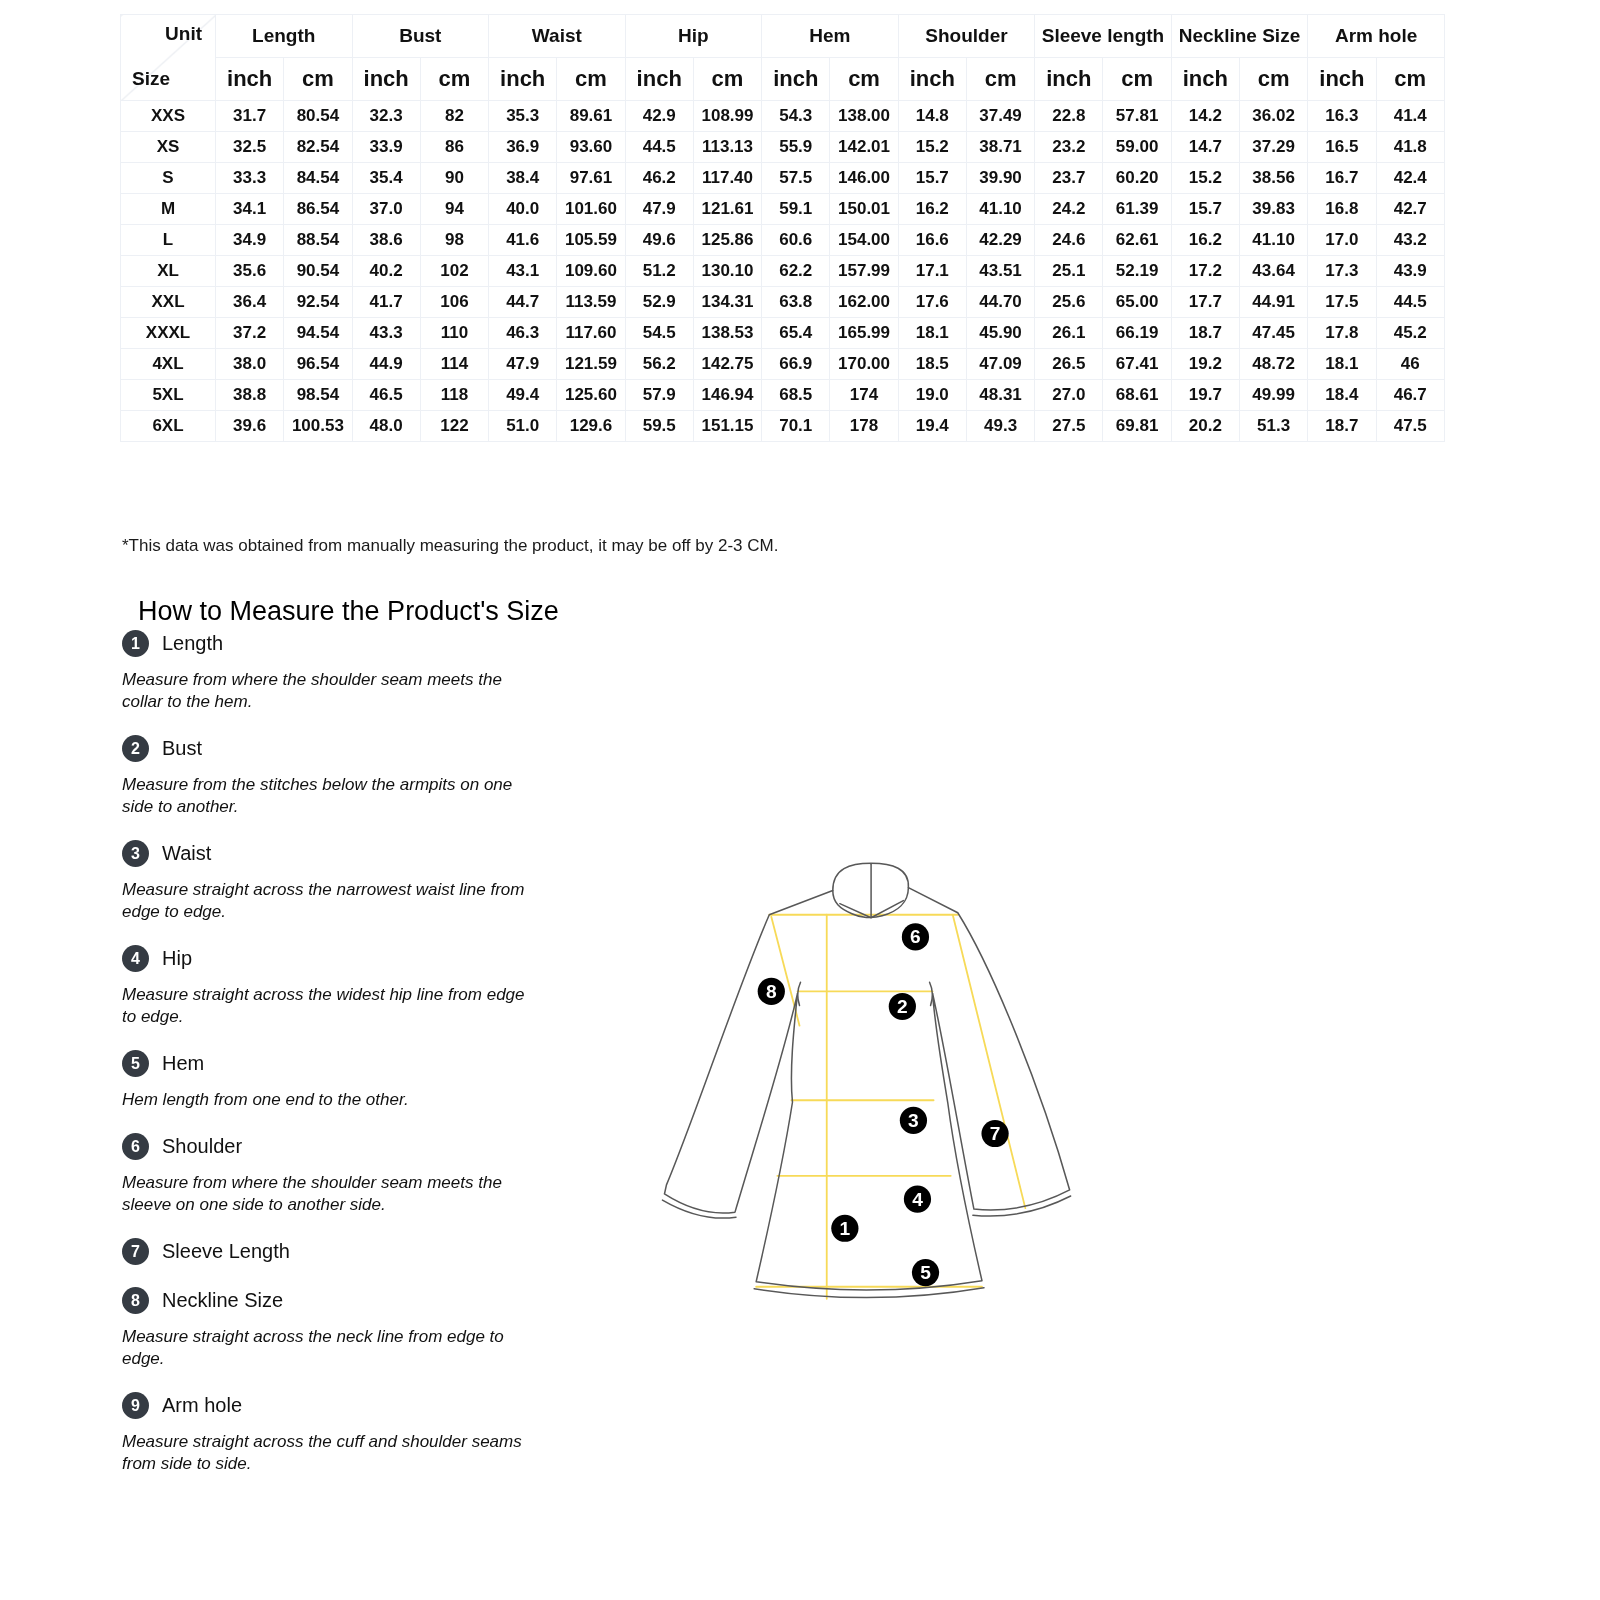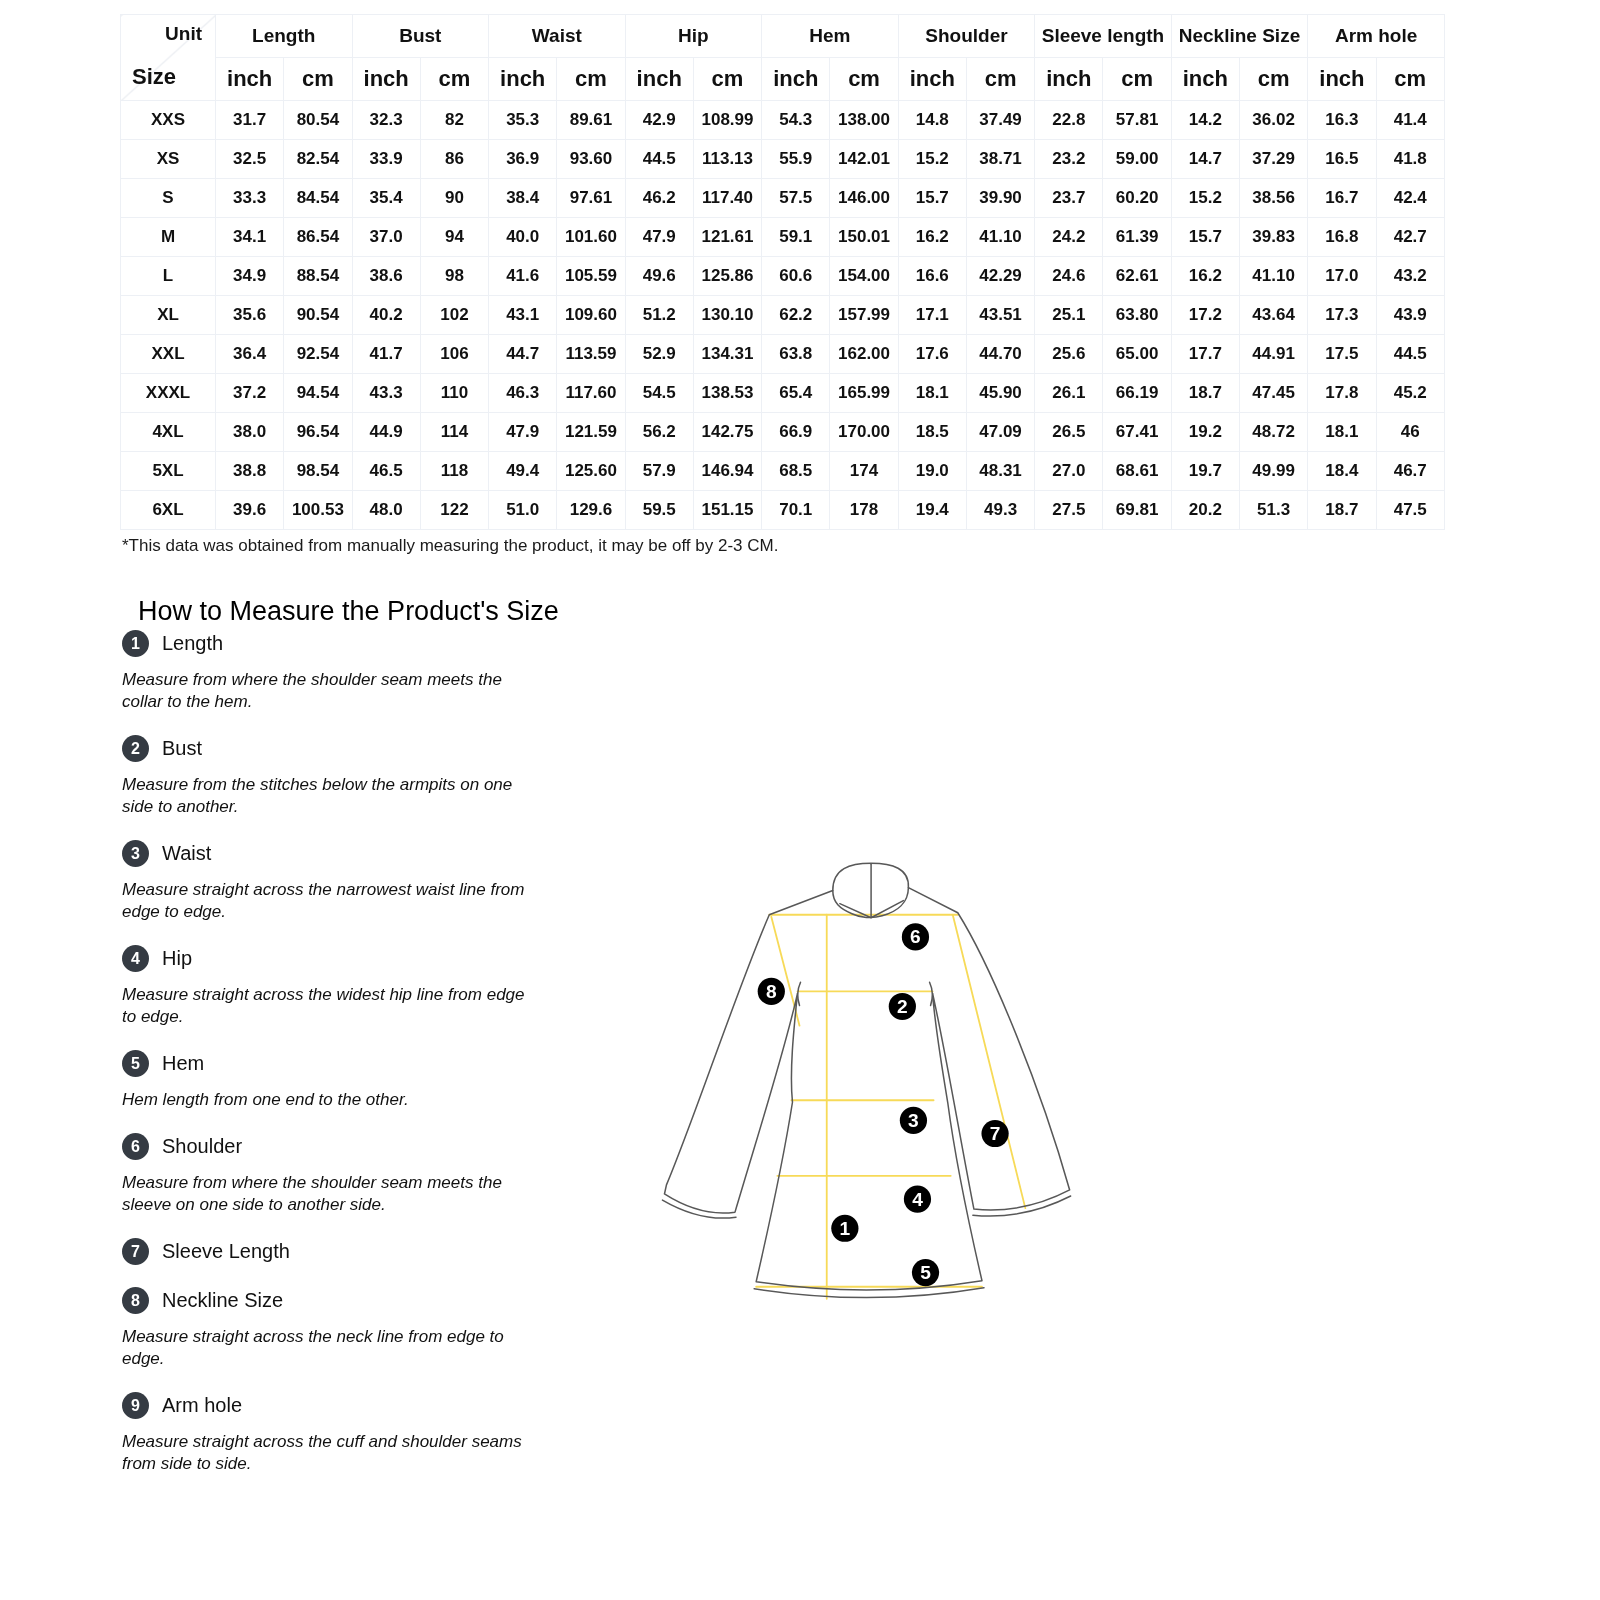--- a/index.html
+++ b/index.html
@@ -19,31 +19,31 @@
   table.size-table{
     position:absolute;left:120px;top:14px;width:1325px;
     border-collapse:collapse;table-layout:fixed;font-weight:700;
   }
   .size-table th,.size-table td{
     border:1px solid var(--table-border);
     text-align:center;vertical-align:middle;padding:0;
     white-space:nowrap;overflow:hidden;
   }
   .size-table thead tr{height:43px;}
-  .size-table tbody tr{height:39px;}
+  .size-table tbody tr{height:31px;}
   .group-th{font-size:19px;}
   .unit-th{font-size:22px;}
   .size-table tbody th,.size-table tbody td{font-size:17px;font-weight:700;}
   .corner{
     width:95px;position:relative;
     background:linear-gradient(to bottom right,
       #fff calc(50% - 0.8px), var(--diag-line) 50%, #fff calc(50% + 0.8px));
   }
   .corner .unit{position:absolute;top:8px;right:13px;font-size:19px;}
-  .corner .size{position:absolute;bottom:10px;left:11px;font-size:22px;}
+  .corner .size{position:absolute;bottom:10px;left:11px;font-size:19px;}
 
   .footnote{
     position:absolute;left:122px;top:536px;margin:0;
     font-size:17px;font-weight:400;color:#1a1a1a;
   }
 
   
   .guide-title{
     position:absolute;left:122px;top:580px;margin:16px;
     font-size:27px;font-weight:400;color:#000;
@@ -221,21 +221,21 @@
         <td>102</td>
         <td>43.1</td>
         <td>109.60</td>
         <td>51.2</td>
         <td>130.10</td>
         <td>62.2</td>
         <td>157.99</td>
         <td>17.1</td>
         <td>43.51</td>
         <td>25.1</td>
-        <td>63.80</td>
+        <td>52.19</td>
         <td>17.2</td>
         <td>43.64</td>
         <td>17.3</td>
         <td>43.9</td>
       </tr>
       <tr>
         <th class="size-th">XXL</th>
         <td>36.4</td>
         <td>92.54</td>
         <td>41.7</td>

